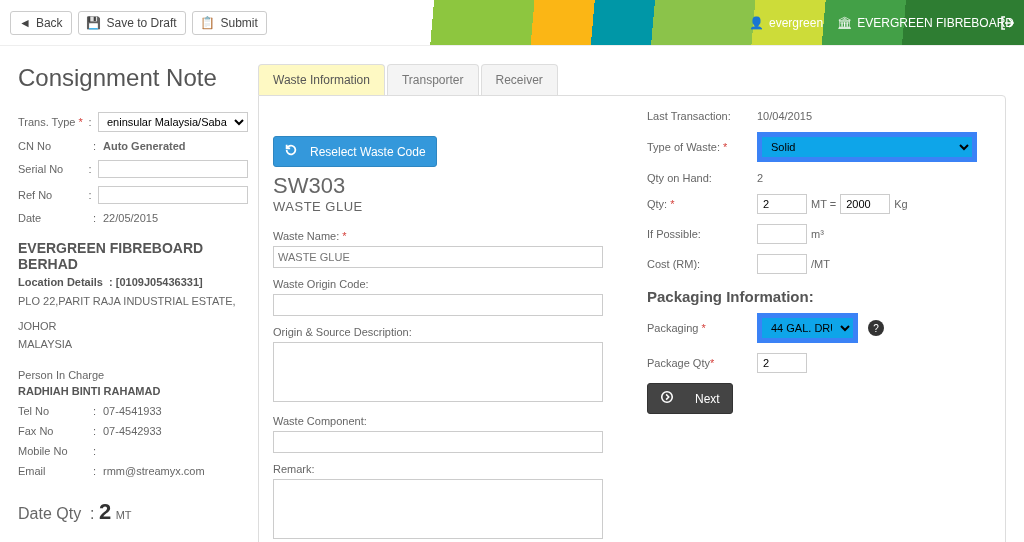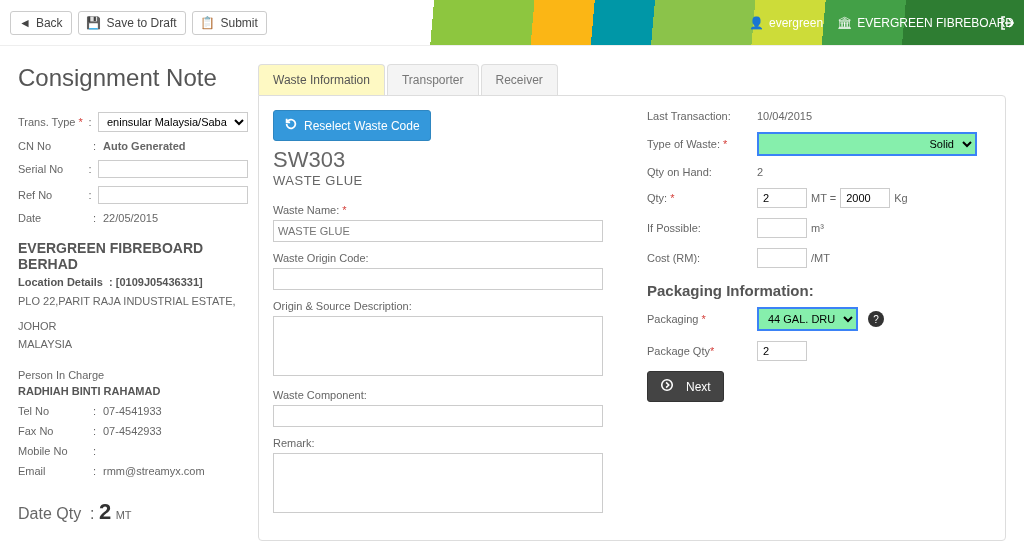--- a/index.html
+++ b/index.html
@@ -49,28 +49,28 @@
   .tab + .tab { margin-left:2px; }
   .panel { border:1px solid #ddd; border-radius: 0 4px 4px 4px; padding:14px; min-height:380px; display:flex; gap:30px; }
   .col { flex:1; }
   .col .field { margin-bottom:10px; }
   .field label { display:block; font-size:11px; color:#666; margin-bottom:4px; }
   .field input[type=text], .field textarea, .field select { width:100%; max-width:330px; border:1px solid #ccc; font-size:11px; padding:4px; }
   .field textarea { height:60px; resize:none; }
   .code { font-size:22px; color:#666; margin:6px 0 0 0; }
   .codename { font-size:13px; letter-spacing:0.5px; color:#666; margin-bottom:16px; }
 
-  .btn-primary { background:#3498db; border:1px solid #2e86c1; color:#fff; border-radius:3px; padding:6px 10px; font-size:12px; cursor:pointer; display:inline-flex; align-items:center; gap:6px; }
-  .btn-dark { background:#444; border:1px solid #333; color:#fff; border-radius:3px; padding:6px 12px; font-size:12px; cursor:pointer; display:inline-flex; align-items:center; gap:12px; }
+  .btn-primary { background:#3498db; border:1px solid #2e86c1; color:#fff; border-radius:3px; padding:6px 10px; font-size:12px; cursor:pointer; display:inline-flex; align-items:center; gap:12px;margin-top:26px; }
+  .btn-dark { background:#444; border:1px solid #333; color:#fff; border-radius:3px; padding:6px 12px; font-size:12px; cursor:pointer; display:inline-flex; align-items:center; gap:21px; }
 
   .inforow { display:flex; margin-bottom:10px; align-items:center; font-size:11px; color:#666; }
   .inforow .k { width:110px; }
   .inforow .v { flex:1; display:flex; align-items:center; gap:4px; }
   .inforow input[type=text] { width:50px; border:1px solid #ccc; font-size:11px; padding:3px 5px; }
-  .inforow select { border:2px solid #3b82f6; font-size:11px; padding:3px 5px; background:#86efac;text-align:right; }
+  .inforow select { border:5px solid #3b82f6; font-size:11px; padding:3px 5px; background:#0ea5e9; }
   .inforow select.wide { width:101px; }
   .section-head { font-weight:600; color:#555; margin:14px 0 8px 0; font-size:15px; }
   .helpcircle { width:16px;height:16px;border-radius:50%;background:#333;color:#fff;font-size:10px;display:inline-flex;align-items:center;justify-content:center;margin-left:6px; }
   .exit-ico { position:absolute; right:0; top:0; height:100%; width:34px; color:#fff; display:flex; align-items:center; justify-content:center; }
 </style>
 </head>
 <body>
 
 <div class="topbar">
   <div class="topbar-bg"></div>

